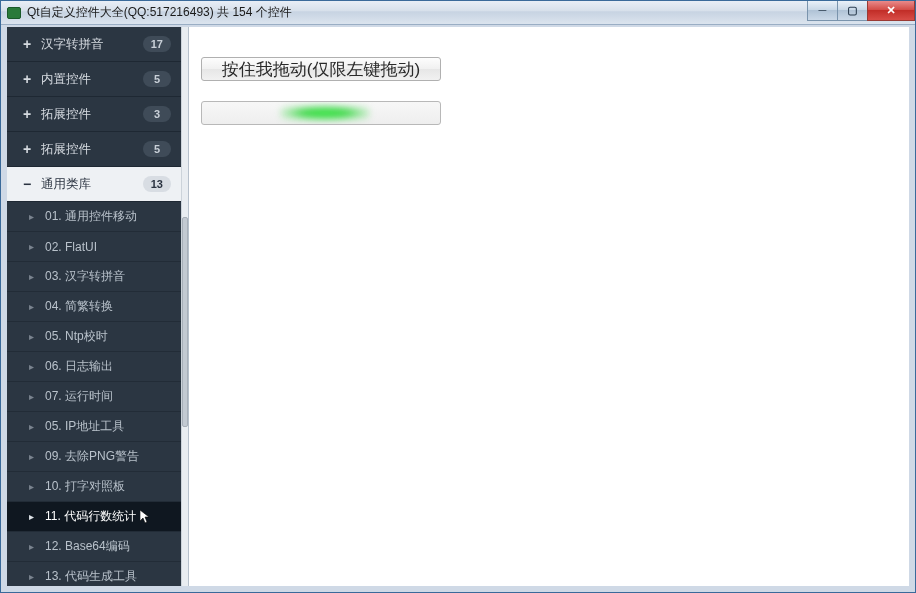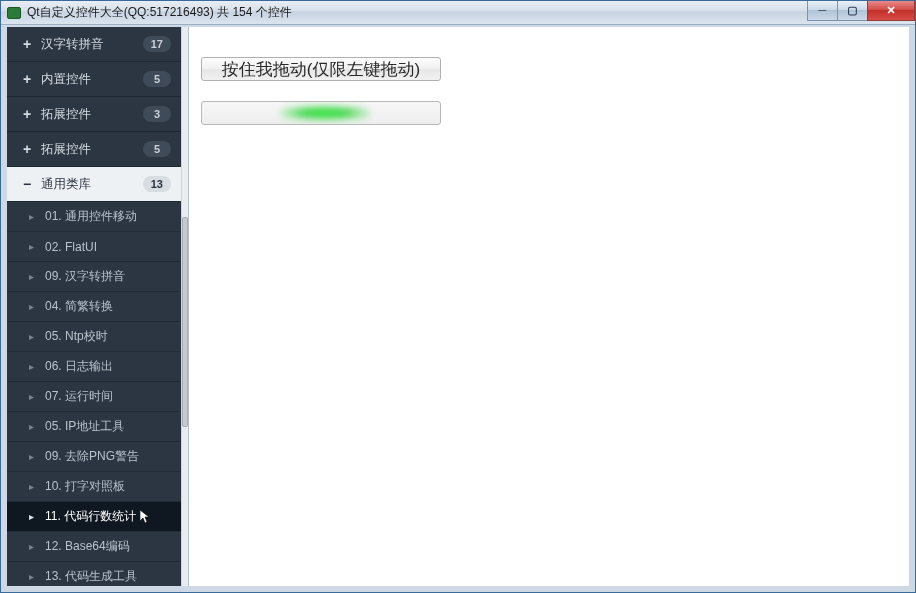--- a/index.html
+++ b/index.html
@@ -235,21 +235,21 @@
         <div class="item">
           <span class="chev">▸</span>
           <span>01. 通用控件移动</span>
         </div>
         <div class="item">
           <span class="chev">▸</span>
           <span>02. FlatUI</span>
         </div>
         <div class="item">
           <span class="chev">▸</span>
-          <span>09. 汉字转拼音</span>
+          <span>03. 汉字转拼音</span>
         </div>
         <div class="item">
           <span class="chev">▸</span>
           <span>04. 简繁转换</span>
         </div>
         <div class="item">
           <span class="chev">▸</span>
           <span>05. Ntp校时</span>
         </div>
         <div class="item">

